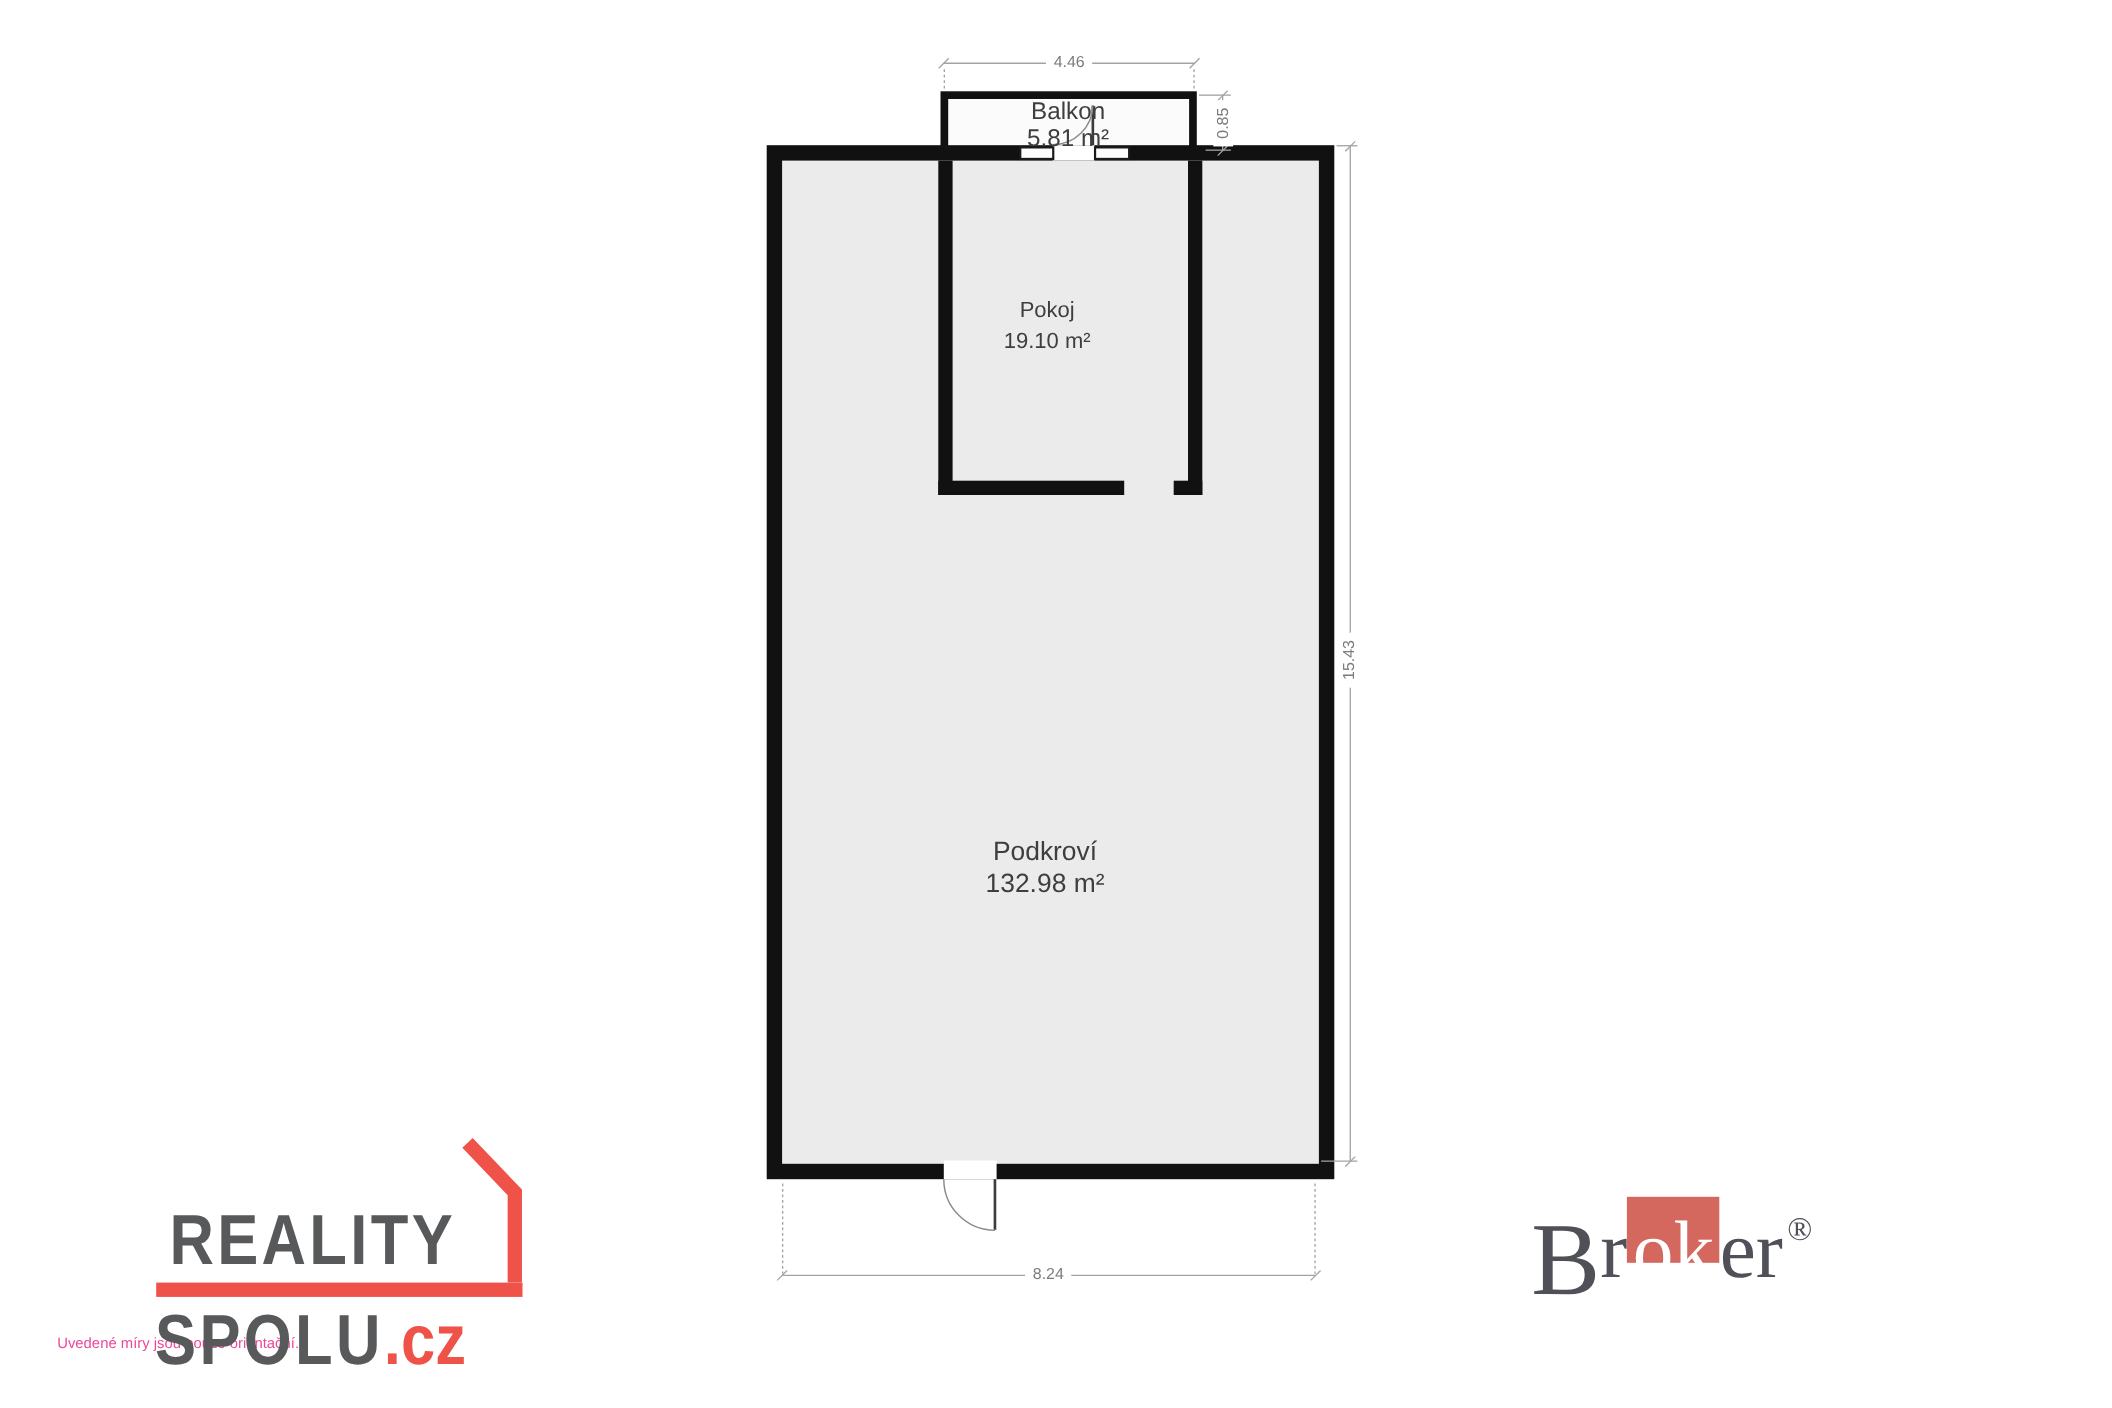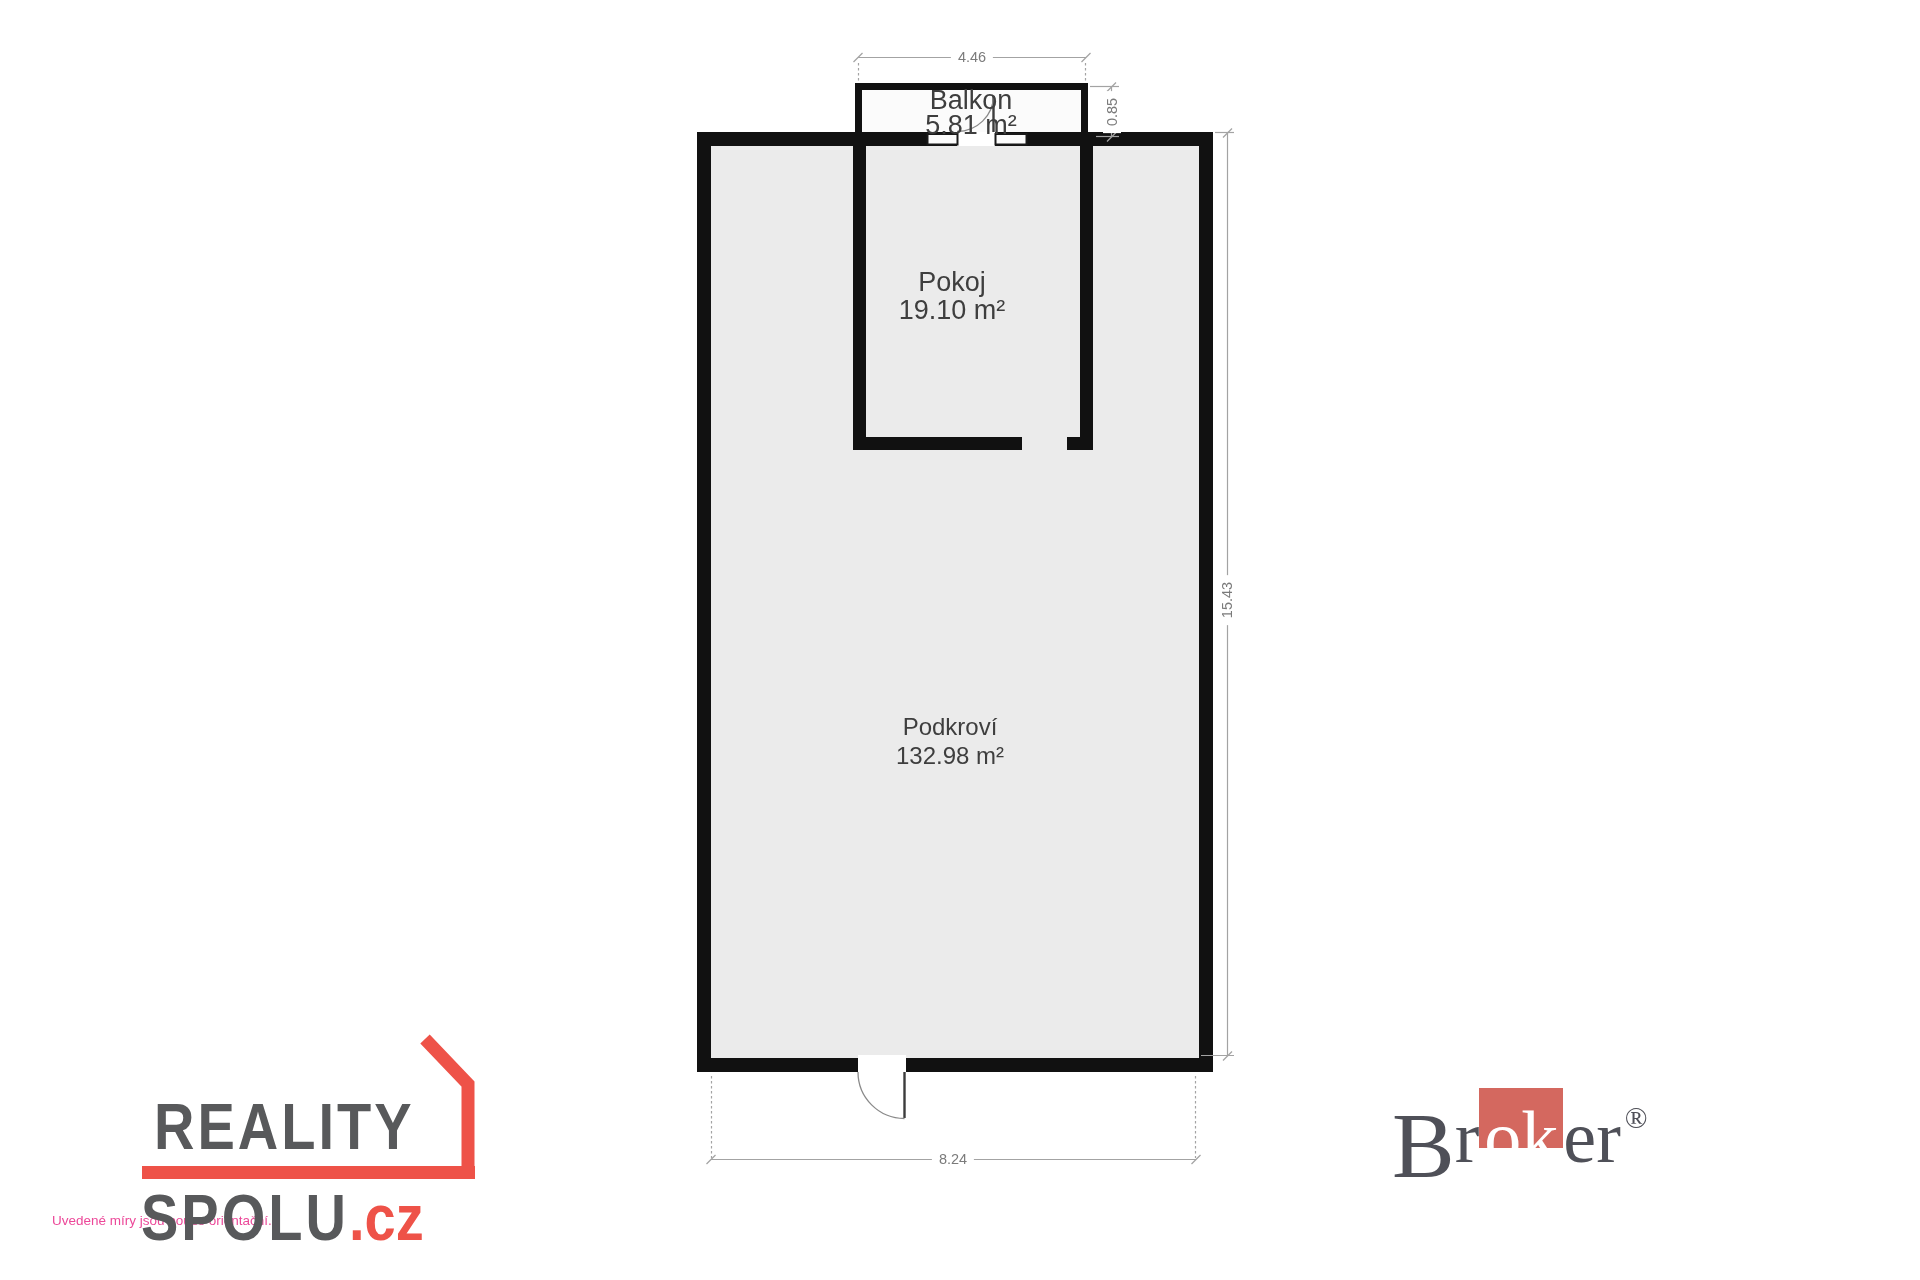--- a/index.html
+++ b/index.html
@@ -16,23 +16,23 @@
   .win{fill:#fcfcfc;stroke:#1a1a1a;stroke-width:2;}
   .leaf{stroke:#3c3c3c;stroke-width:2.4;}
   .swing{fill:none;stroke:#8a8a8a;stroke-width:1.3;}
   .dim{stroke:#a3a3a3;stroke-width:1.2;}
   .dim-dot{stroke:#a3a3a3;stroke-width:1.2;stroke-dasharray:2.5 2.5;}
   .roof{fill:none;stroke:var(--reality_red,#ee5248);stroke-width:13;}
   .roof-bar{fill:var(--reality_red,#ee5248);}
 
   
   .room-label{position:absolute;transform:translateX(-50%);text-align:center;
-              color:#3e3e3e;font-size:27px;line-height:28px;white-space:nowrap;}
-  .room-label.compact{font-size:27px;line-height:25px;}
-  .room-label.big{font-size:24px;line-height:29px;}
+              color:#3e3e3e;font-size:20px;line-height:28px;white-space:nowrap;}
+  .room-label.compact{font-size:22px;line-height:25px;}
+  .room-label.big{font-size:24px;line-height:29px;margin-top:48px;}
   .dim-label{position:absolute;transform:translate(-50%,-50%);font-size:14.5px;
              color:#7b7b7b;background:#ffffff;padding:1px 7px;white-space:nowrap;}
   .dim-label.vert{transform:translate(-50%,-50%) rotate(-90deg);}
 
   
   .rs-word1{position:absolute;left:154px;top:1095px;font-size:56px;font-weight:bold;
             letter-spacing:3px;color:var(--reality_gray,#58595b);line-height:1;
             transform:scaleY(1.15);transform-origin:top left;z-index:3;}
   .rs-word2{position:absolute;left:141px;top:1186px;font-size:56px;font-weight:bold;
             letter-spacing:3px;color:var(--reality_gray,#58595b);line-height:1;

